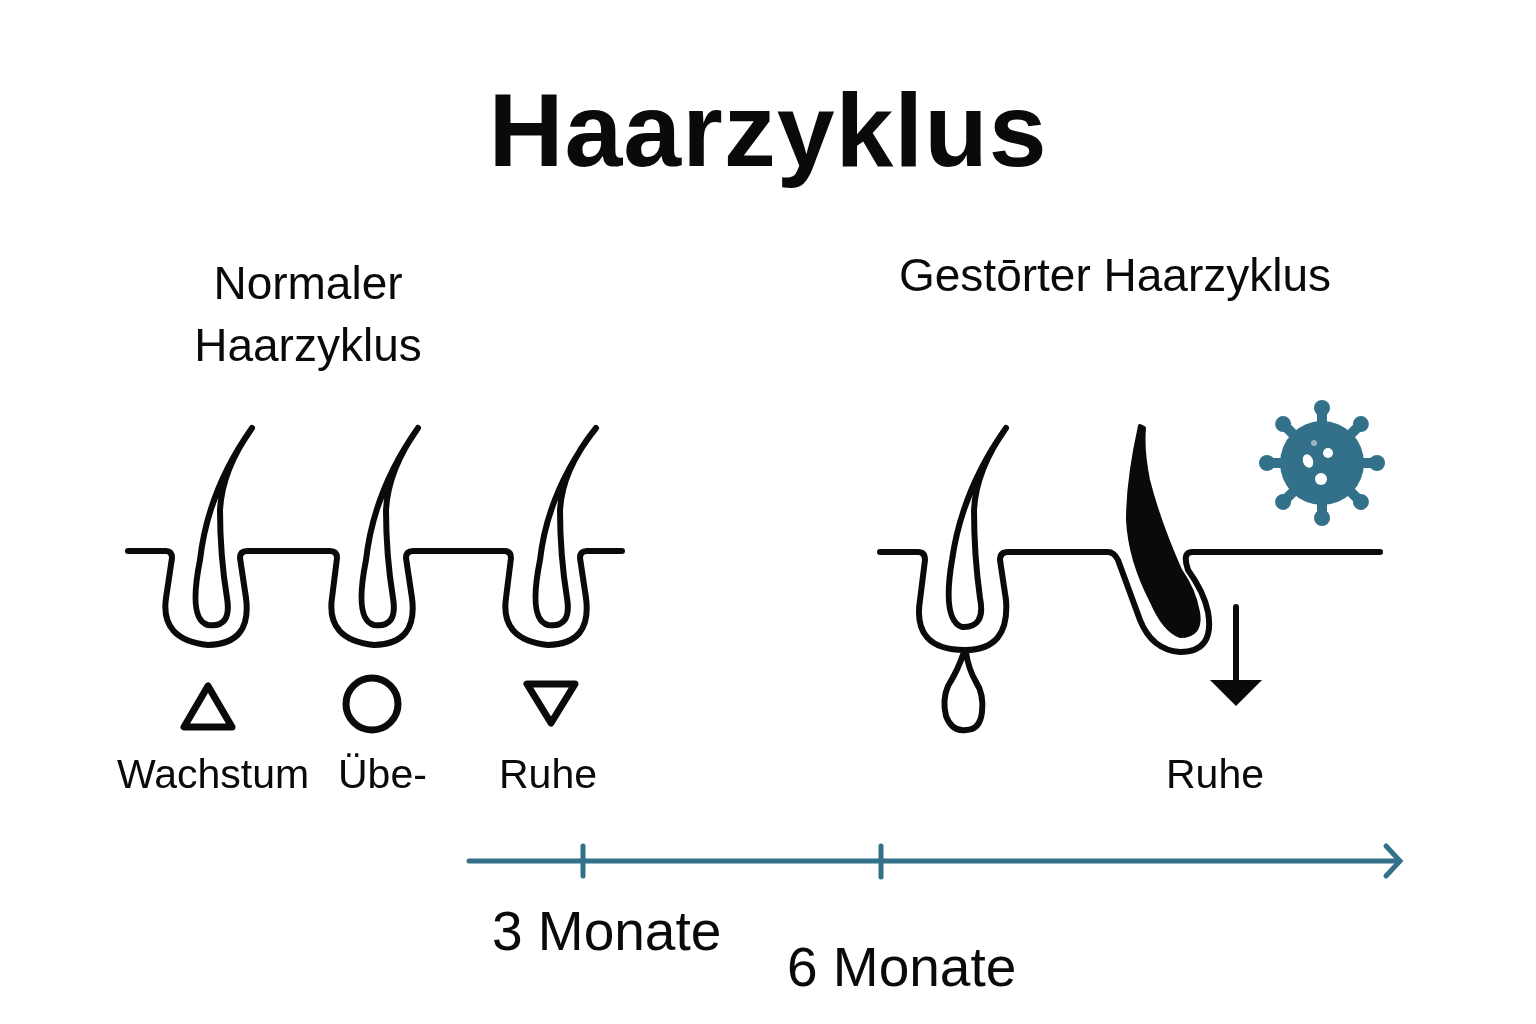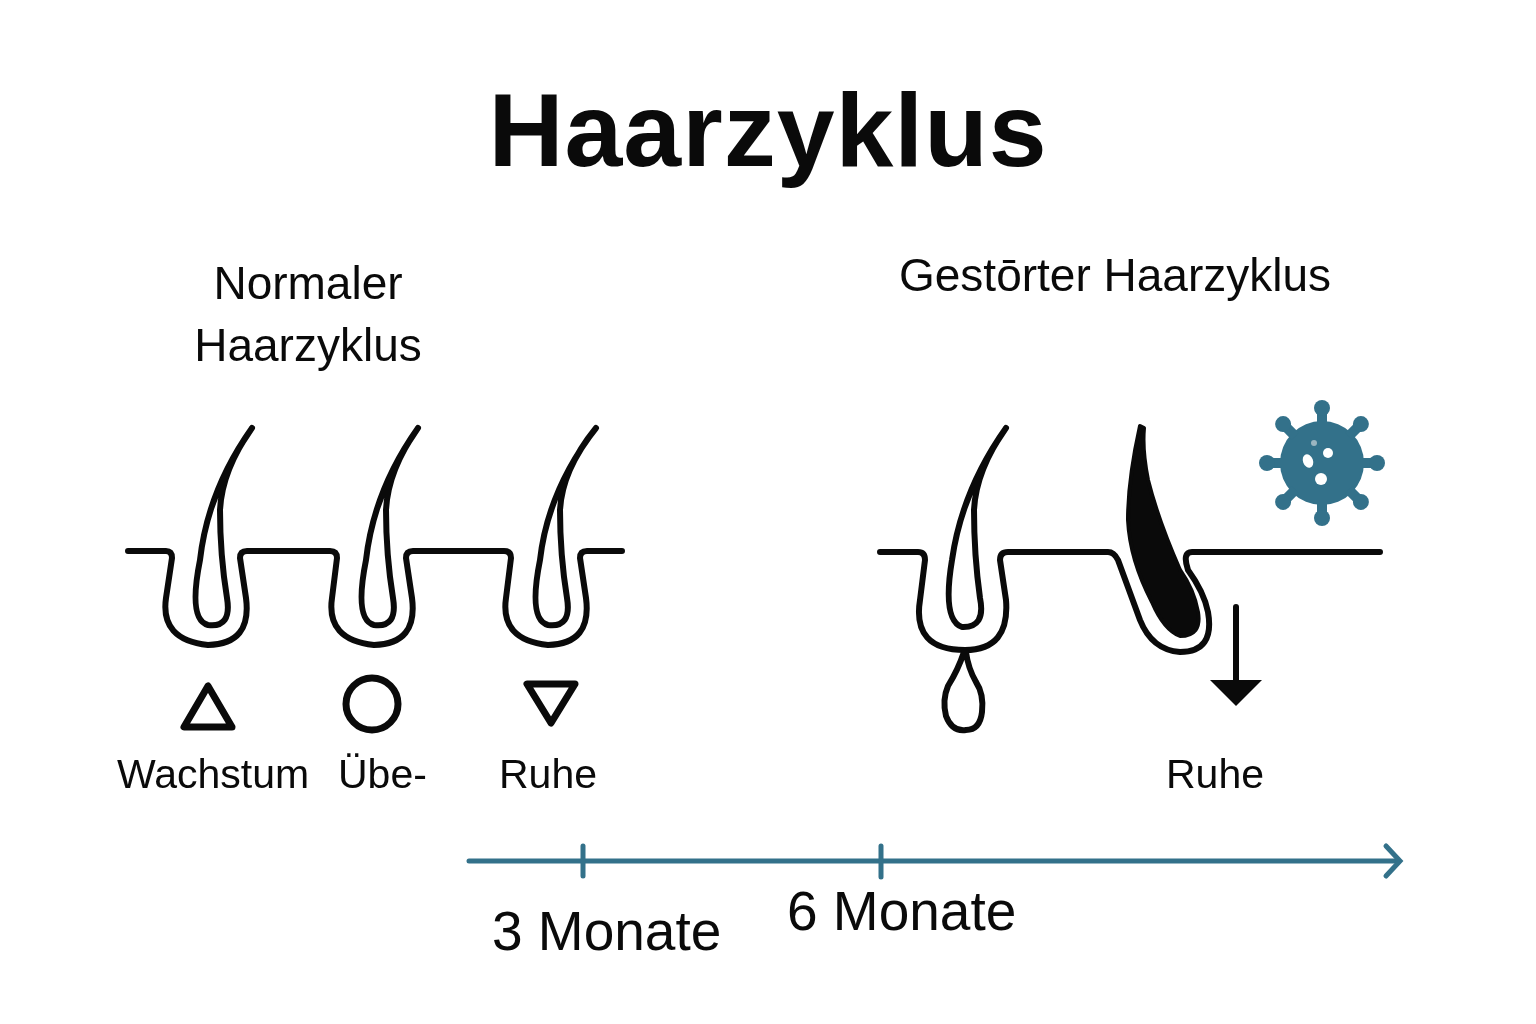--- a/index.html
+++ b/index.html
@@ -150,13 +150,13 @@
   </g>
 </svg>
 
 <div class="abs label" style="left:101px; top:754px;margin-left:16px;">Wachstum</div>
 <div class="abs label" style="left:338px; top:754px;text-align:right;">Übe-</div>
 <div class="abs label" style="left:499px; top:754px;">Ruhe</div>
 
 <div class="abs label" style="left:1166px; top:754px;">Ruhe</div>
 
 <div class="abs timeline-label" style="left:492px; top:904px;">3 Monate</div>
-<div class="abs timeline-label" style="left:787px; top:884px;">6 Monate</div>
+<div class="abs timeline-label" style="left:787px; top:940px;">6 Monate</div>
 
 </body></html>

